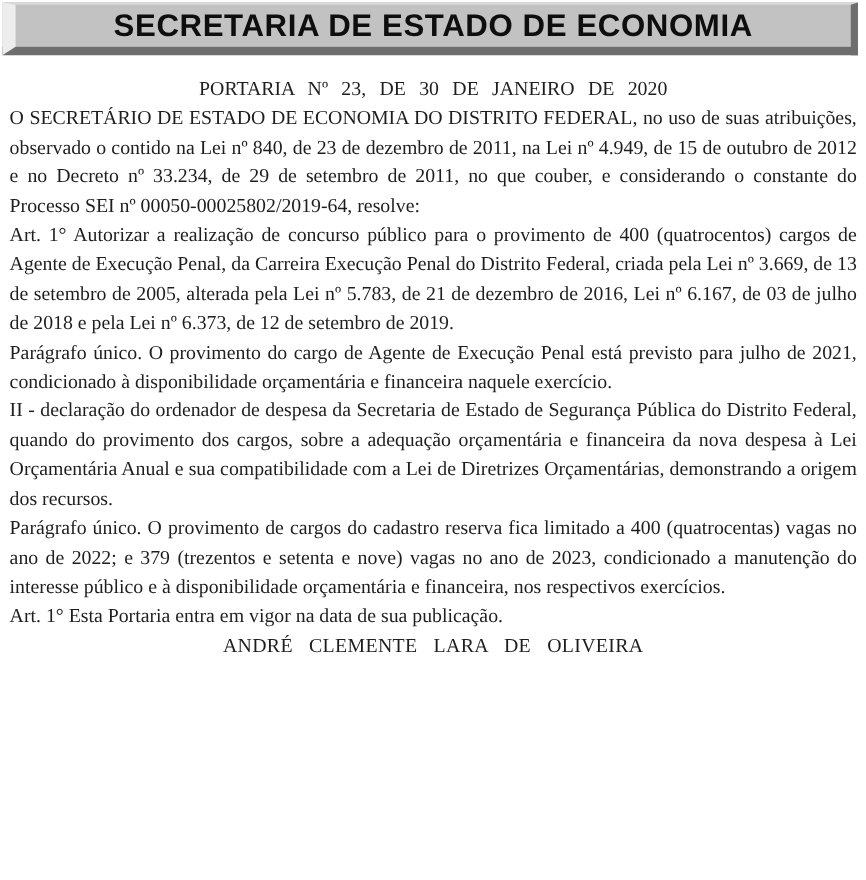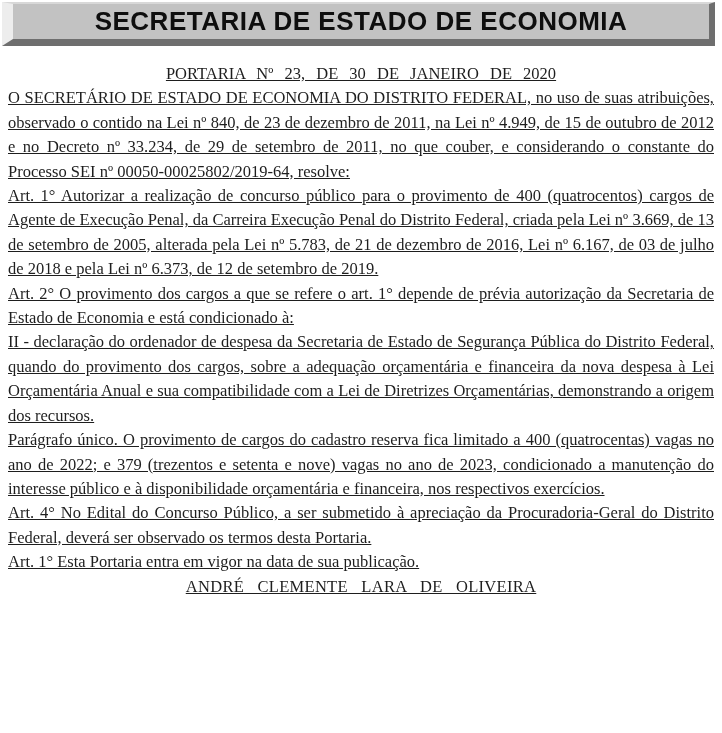--- a/index.html
+++ b/index.html
@@ -36,21 +36,20 @@
     font-size: 26px;
     letter-spacing: 0.5px;
     color: #0e0e0e;
     white-space: nowrap;
   }
   .content {
     margin: 16px 8px 0 8px;
     font-size: 16.5px;
     line-height: 24.4px;
     text-align: justify;
-    text-decoration: underline;
   }
   .content p {
     margin: 0;
     padding: 0;
   }
   .center {
     text-align: center;
     word-spacing: 7px;
   }
   .sig {
@@ -64,21 +63,20 @@
 <div class="page">
 
   <div class="header-bar">
     <span>SECRETARIA DE ESTADO DE ECONOMIA</span>
   </div>
 
   <div class="content">
     <p class="center">PORTARIA Nº 23, DE 30 DE JANEIRO DE 2020</p>
     <p>O SECRETÁRIO DE ESTADO DE ECONOMIA DO DISTRITO FEDERAL, no uso de suas atribuições, observado o contido na Lei nº 840, de 23 de dezembro de 2011, na Lei nº 4.949, de 15 de outubro de 2012 e no Decreto nº 33.234, de 29 de setembro de 2011, no que couber, e considerando o constante do Processo SEI nº 00050-00025802/2019-64, resolve:</p>
     <p>Art. 1° Autorizar a realização de concurso público para o provimento de 400 (quatrocentos) cargos de Agente de Execução Penal, da Carreira Execução Penal do Distrito Federal, criada pela Lei nº 3.669, de 13 de setembro de 2005, alterada pela Lei nº 5.783, de 21 de dezembro de 2016, Lei nº 6.167, de 03 de julho de 2018 e pela Lei nº 6.373, de 12 de setembro de 2019.</p>
-    <p>Art. 2° O provimento dos cargos a que se refere o art. 1° depende de prévia autorização da Secretaria de Estado de Economia e está condicionado à:</p>
+    <p>Parágrafo único. O provimento do cargo de Agente de Execução Penal está previsto para julho de 2021, condicionado à disponibilidade orçamentária e financeira naquele exercício.</p>
     <p>II - declaração do ordenador de despesa da Secretaria de Estado de Segurança Pública do Distrito Federal, quando do provimento dos cargos, sobre a adequação orçamentária e financeira da nova despesa à Lei Orçamentária Anual e sua compatibilidade com a Lei de Diretrizes Orçamentárias, demonstrando a origem dos recursos.</p>
     <p>Parágrafo único. O provimento de cargos do cadastro reserva fica limitado a 400 (quatrocentas) vagas no ano de 2022; e 379 (trezentos e setenta e nove) vagas no ano de 2023, condicionado a manutenção do interesse público e à disponibilidade orçamentária e financeira, nos respectivos exercícios.</p>
-    <p>Art. 4° No Edital do Concurso Público, a ser submetido à apreciação da Procuradoria-Geral do Distrito Federal, deverá ser observado os termos desta Portaria.</p>
     <p>Art. 1° Esta Portaria entra em vigor na data de sua publicação.</p>
     <p class="center sig">ANDRÉ CLEMENTE LARA DE OLIVEIRA</p>
   </div>
 
 </div>
 
 </body></html>

